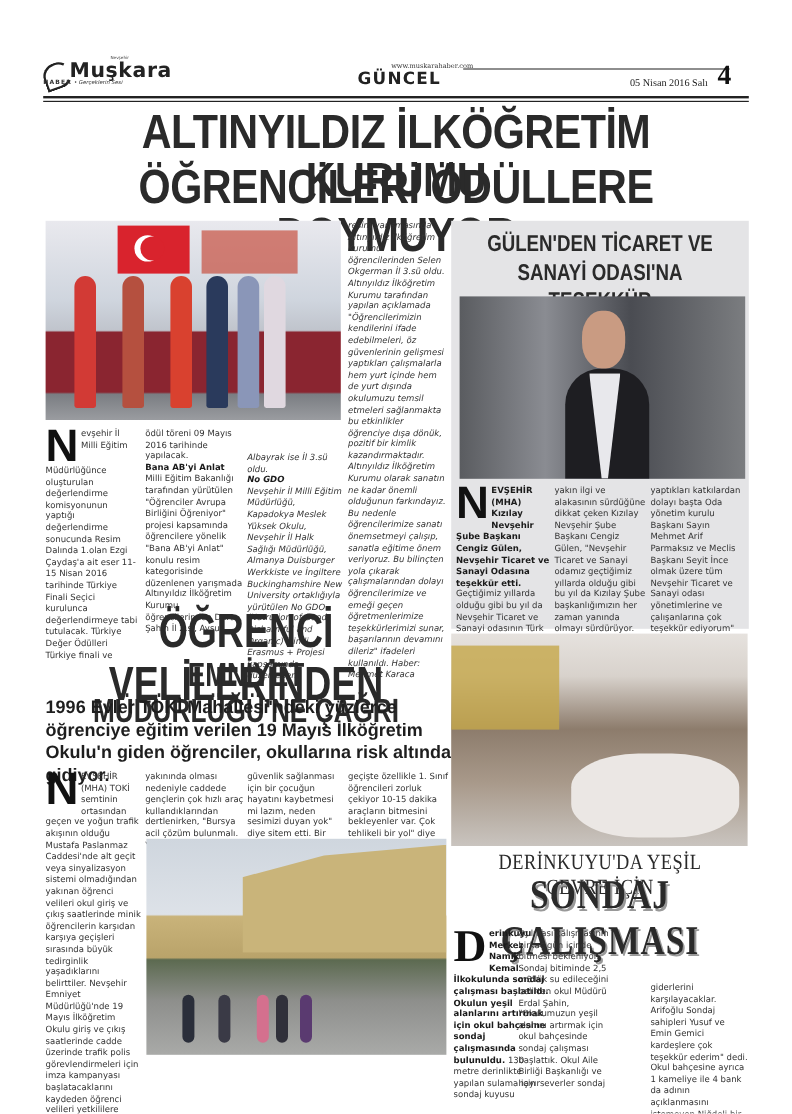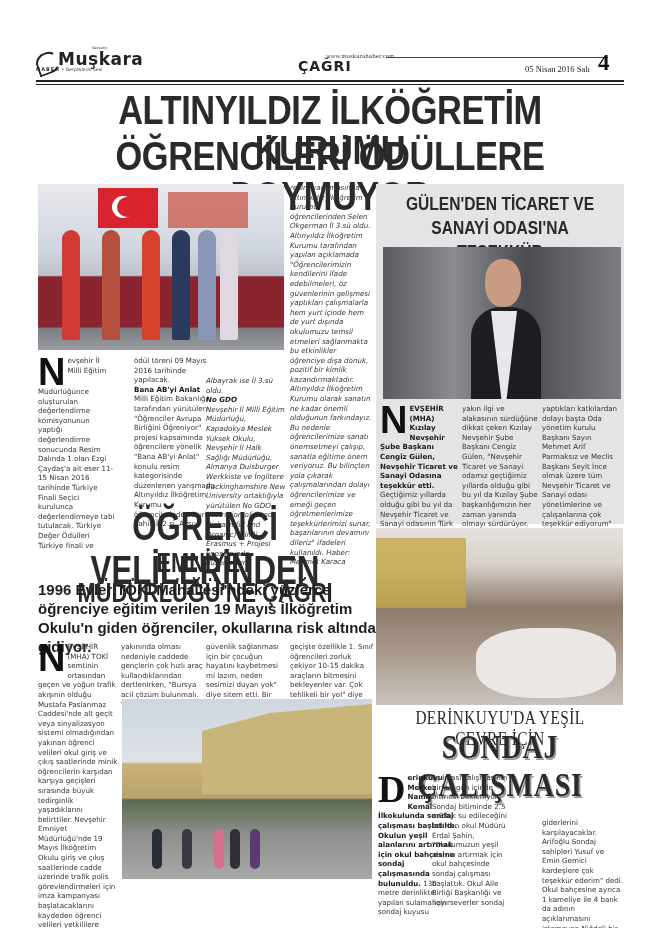--- a/index.html
+++ b/index.html
@@ -60,21 +60,21 @@
 <body>
 
 <div class="abs logo">
   <span class="logo-swirl"></span>
   <span class="logo-small">Nevşehir</span>
   <span class="logo-name">Muşkara</span>
   <span class="logo-tag"><b>HABER</b> • <i>Gerçeklerin Sesi</i></span>
 </div>
 <div class="abs site-url">www.muskarahaber.com</div>
 <div class="abs url-rule"></div>
-<div class="abs section-name">ÇAĞRI</div>
+<div class="abs section-name">GÜNCEL</div>
 <div class="abs date">05 Nisan 2016 Salı</div>
 <div class="abs page-no">4</div>
 <div class="abs hr1"></div>
 <div class="abs hr2"></div>
 
 <div class="abs hl-main hl1">ALTINYILDIZ İLKÖĞRETİM KURUMU</div>
 <div class="abs hl-main hl2">ÖĞRENCİLERİ ÖDÜLLERE DOYMUYOR</div>
 
 <div class="abs photo ph-students">
   <div class="ph-flag"></div>
@@ -84,21 +84,21 @@
   <div class="kid" style="left:104px;background:#d9412f;"></div>
   <div class="kid" style="left:134px;background:#2a3a5c;"></div>
   <div class="kid" style="left:160px;background:#8a96b8;"></div>
   <div class="kid" style="left:182px;background:#e0d8e0;"></div>
 </div>
 
 <div class="abs col" style="left:38px;top:356px;width:78px;">
   <span class="drop drop-sans">N</span>
   <span>evşehir İl Milli Eğitim Müdürlüğünce oluşturulan değerlendirme komisyonunun yaptığı değerlendirme sonucunda Resim Dalında 1.olan Ezgi Çaydaş'a ait eser 11-15 Nisan 2016 tarihinde Türkiye Finali Seçici kurulunca değerlendirmeye tabi tutulacak. Türkiye Değer Ödülleri Türkiye finali ve</span>
 </div>
-<div class="abs col" style="left:121px;top:356px;width:82px;margin-left:13px;">
+<div class="abs col" style="left:121px;top:356px;width:82px;">
   <div>ödül töreni 09 Mayıs 2016 tarihinde yapılacak.</div>
   <b>Bana AB'yi Anlat</b>
   <div>Milli Eğitim Bakanlığı tarafından yürütülen "Öğrenciler Avrupa Birliğini Öğreniyor" projesi kapsamında öğrencilere yönelik "Bana AB'yi Anlat" konulu resim kategorisinde düzenlenen yarışmada Altınyıldız İlköğretim Kurumu öğrencilerinden Duru Şahin İl 2.si, Aysu</div>
 </div>
 <div class="abs col" style="left:206px;top:376px;width:80px;font-style:italic;">
   <div>Albayrak ise İl 3.sü oldu.</div>
   <b>No GDO</b>
   <div>Nevşehir İl Milli Eğitim Müdürlüğü, Kapadokya Meslek Yüksek Okulu, Nevşehir İl Halk Sağlığı Müdürlüğü, Almanya Duisburger Werkkiste ve İngiltere Buckinghamshire New University ortaklığıyla yürütülen No GDO (Nutrution of Good Disharmful and Organic) isimli Erasmus + Projesi kapsamında düzenlenen</div>
 </div>
 <div class="abs col" style="left:290px;top:183px;width:82px;font-style:italic;">

